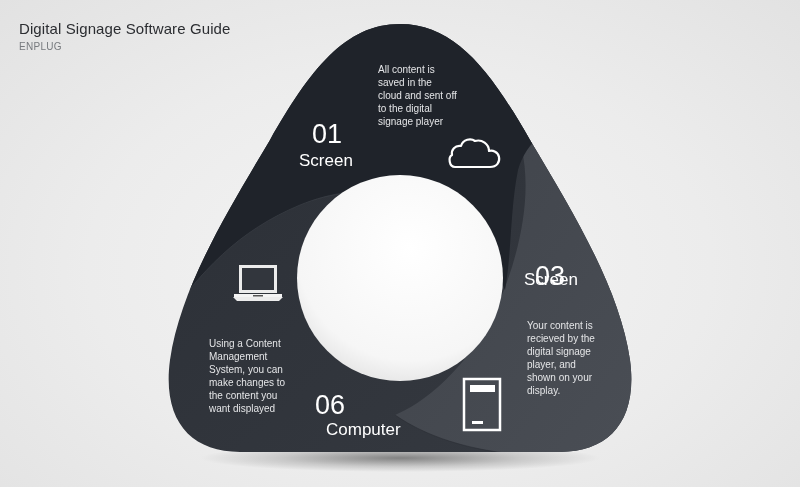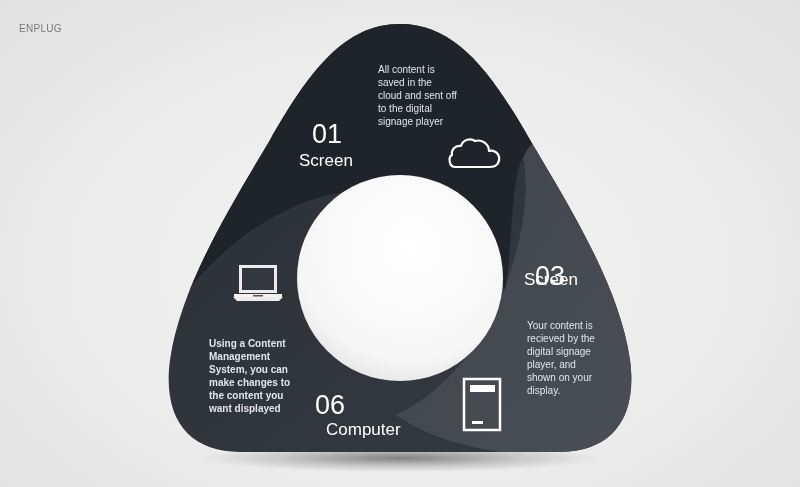--- a/index.html
+++ b/index.html
@@ -3,31 +3,32 @@
 <meta charset="utf-8">
 <style>
   html, body { margin: 0; padding: 0; }
   body {
     width: 800px; height: 487px; overflow: hidden; position: relative;
     background: radial-gradient(ellipse at 50% 55%, #f4f4f4 0%, #ececec 55%, #e2e2e2 100%);
     font-family: "Liberation Sans", "DejaVu Sans", sans-serif;
   }
   .header { position: absolute; left: 19px; top: 20px; }
   .title { font-size: 15px; color: #2b2d31; letter-spacing: 0.1px; line-height: 18px; }
-  .subtitle { font-size: 10px; color: #777a7e; margin-top: 3px; letter-spacing: 0.3px; text-align: center; }
+  .subtitle { font-size: 10px; color: #777a7e; margin-top: 3px; letter-spacing: 0.3px; }
   svg.diagram { position: absolute; left: 0; top: 0; }
   .txt { position: absolute; color: #f2f2f2; }
   .num { font-size: 27px; line-height: 28px; font-weight: normal; color: #ffffff; }
   .lbl { font-size: 17px; line-height: 20px; color: #ffffff; }
   .desc { font-size: 10px; line-height: 13px; color: #e4e5e7; }
 </style>
 </head>
 <body>
 
 <div class="header">
+  <div class="title">Digital Signage Software Guide</div>
   <div class="subtitle">ENPLUG</div>
 </div>
 
 <svg class="diagram" width="800" height="487" viewBox="0 0 800 487">
   <defs>
     <radialGradient id="shadowGrad" cx="50%" cy="50%" r="50%">
       <stop offset="0%" stop-color="#000" stop-opacity="0.45"></stop>
       <stop offset="60%" stop-color="#000" stop-opacity="0.15"></stop>
       <stop offset="100%" stop-color="#000" stop-opacity="0"></stop>
     </radialGradient>
@@ -85,15 +86,15 @@
 </svg>
 
 <div class="txt desc" style="left:370px; top:63px; width:80px;margin-left:8px;">All content is saved in the cloud and sent off to the digital signage player</div>
 <div class="txt num" style="left:312px; top:120px;">01</div>
 <div class="txt lbl" style="left:299px; top:151px;">Screen</div>
 
 <div class="txt num" style="left:535px; top:244px;margin-top:18px;">03</div>
 <div class="txt lbl" style="left:524px; top:270px;">Screen</div>
 <div class="txt desc" style="left:527px; top:319px; width:80px;">Your content is recieved by the digital signage player, and shown  on your display.</div>
 
-<div class="txt desc" style="left:209px; top:337px; width:86px;font-weight:bold;">Using a Content Management System, you can make changes to the content you want displayed</div>
+<div class="txt desc" style="left:209px; top:337px; width:86px;">Using a Content Management System, you can make changes to the content you want displayed</div>
 <div class="txt num" style="left:315px; top:391px;">06</div>
 <div class="txt lbl" style="left:326px; top:420px;">Computer</div>
 
 </body></html>

